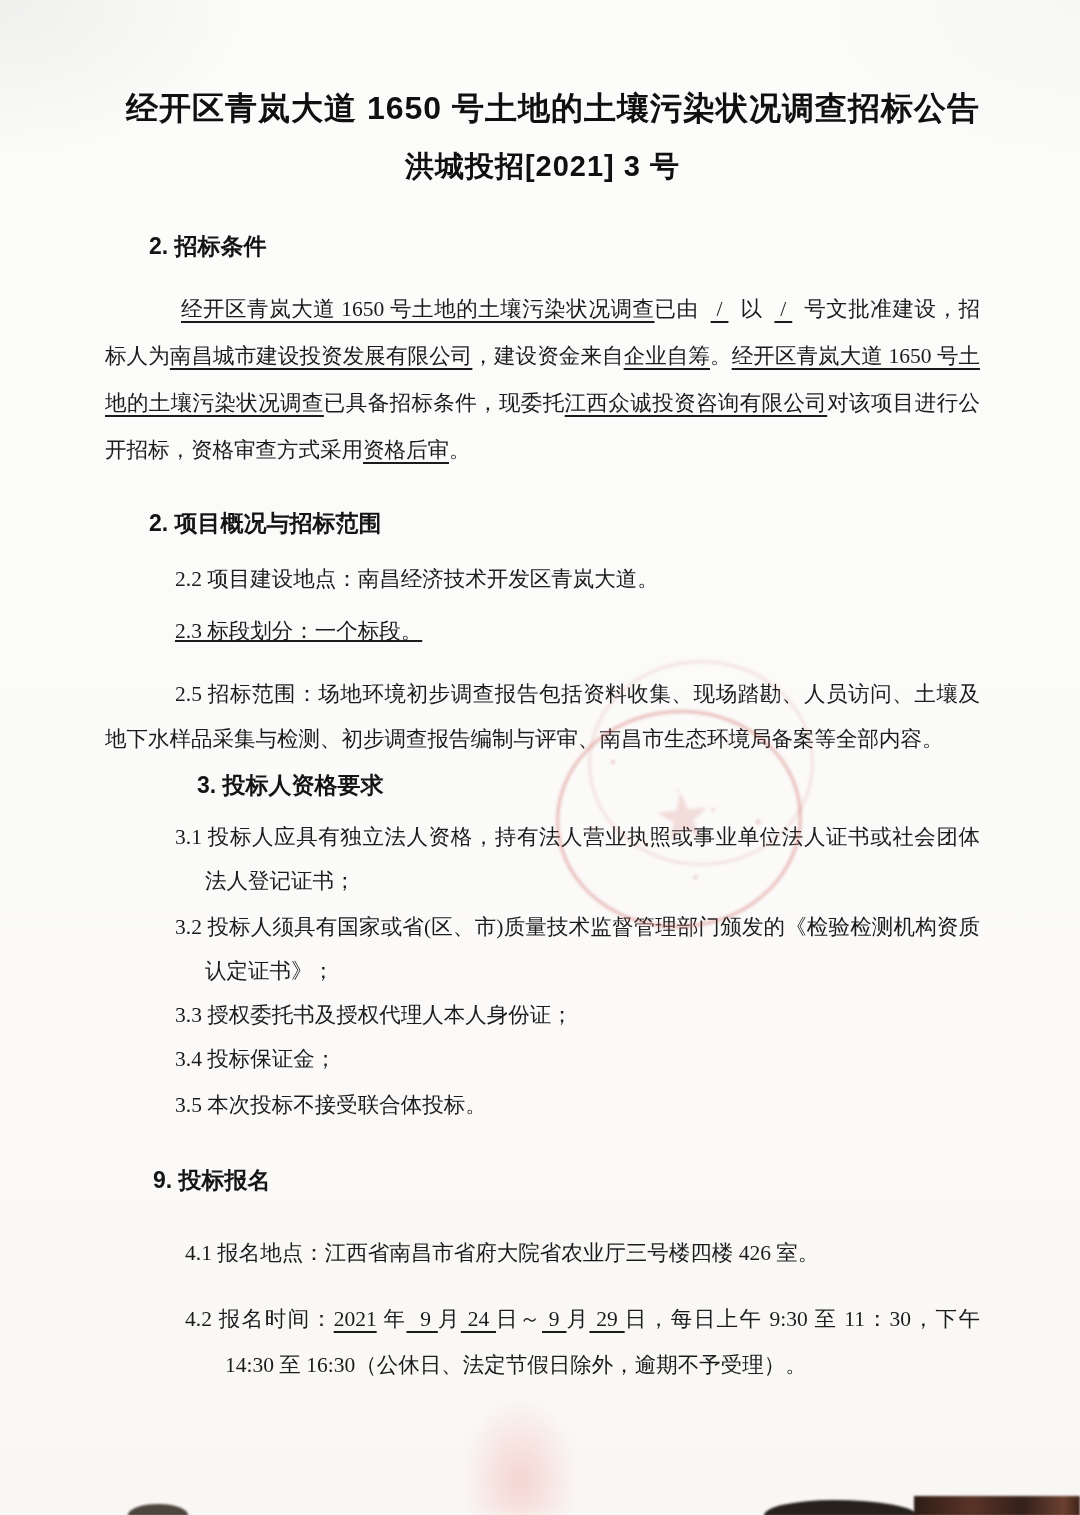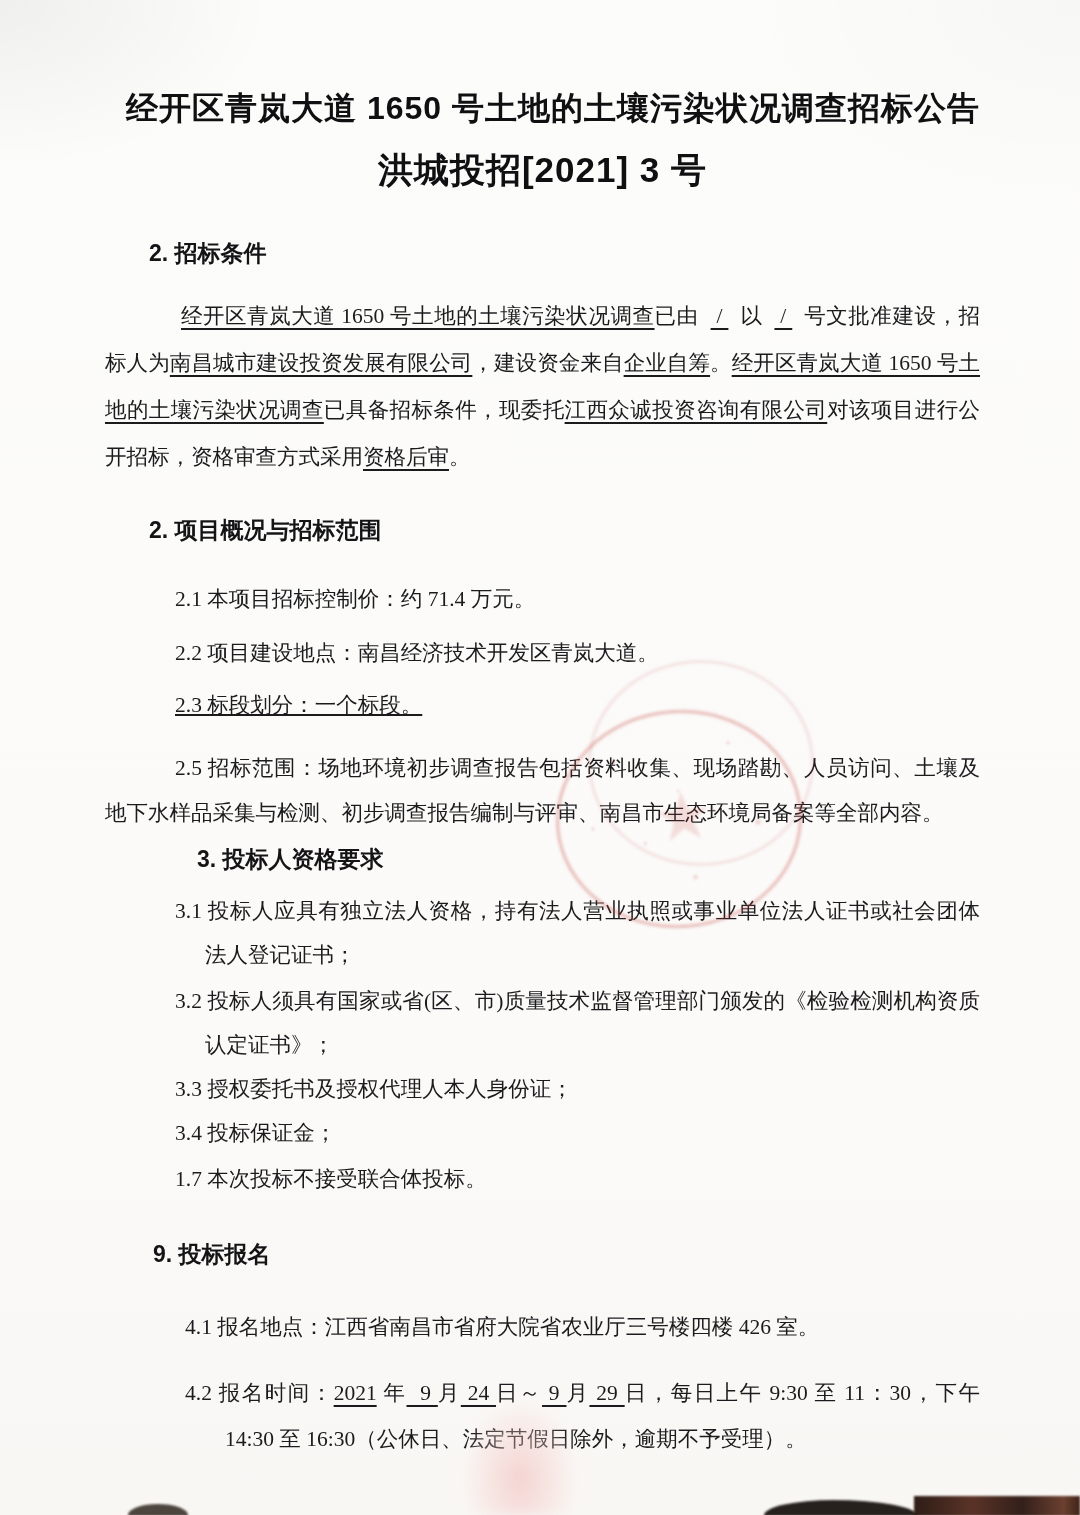--- a/index.html
+++ b/index.html
@@ -25,21 +25,21 @@
     font-weight: bold;
     font-size: 32px;
     letter-spacing: 1px;
     color: #101012;
   }
   .title-line2 {
     margin-top: 16px;
     text-align: center;
     font-family: "Liberation Sans", "DejaVu Sans", sans-serif;
     font-weight: bold;
-    font-size: 35px;
+    font-size: 29px;
     letter-spacing: 1px;
     color: #101012;
   }
 
   .h {
     font-family: "Liberation Sans", "DejaVu Sans", sans-serif;
     font-weight: bold;
     font-size: 23px;
     color: #141416;
   }
@@ -151,31 +151,30 @@
   <div class="content">
 
     <div class="title-line1">经开区青岚大道 1650 号土地的土壤污染状况调查招标公告</div>
     <div class="title-line2">洪城投招[2021] 3 号</div>
 
     <div class="h h1">2. 招标条件</div>
 
     <div class="para"><span class="u">经开区青岚大道 1650 号土地的土壤污染状况调查</span><span>已由</span><span class="u blank"> / </span><span>以</span><span class="u blank"> / </span><span>号文批准建设，招标人为</span><span class="u">南昌城市建设投资发展有限公司</span><span>，建设资金来自</span><span class="u">企业自筹</span><span>。</span><span class="u">经开区青岚大道 1650 号土地的土壤污染状况调查</span><span>已具备招标条件，现委托</span><span class="u">江西众诚投资咨询有限公司</span><span>对该项目进行公开招标，资格审查方式采用</span><span class="u">资格后审</span><span>。</span></div>
 
     <div class="h h2">2. 项目概况与招标范围</div>
-    <div class="it i21">2.1 本项目招标控制价：约 71.4 万元。</div>
     <div class="it i22">2.2 项目建设地点：南昌经济技术开发区青岚大道。</div>
     <div class="it i23">2.3 标段划分：一个标段。</div>
     <div class="it i25">2.5 招标范围：场地环境初步调查报告包括资料收集、现场踏勘、人员访问、土壤及地下水样品采集与检测、初步调查报告编制与评审、南昌市生态环境局备案等全部内容。</div>
 
     <div class="h h3">3. 投标人资格要求</div>
     <div class="it s3item i31">3.1 投标人应具有独立法人资格，持有法人营业执照或事业单位法人证书或社会团体法人登记证书；</div>
     <div class="it s3item i32">3.2 投标人须具有国家或省(区、市)质量技术监督管理部门颁发的《检验检测机构资质认定证书》；</div>
     <div class="it s3item i33">3.3 授权委托书及授权代理人本人身份证；</div>
     <div class="it s3item i34">3.4 投标保证金；</div>
-    <div class="it s3item i35">1.7 本次投标不接受联合体投标。</div>
+    <div class="it s3item i35">3.5 本次投标不接受联合体投标。</div>
 
     <div class="h h4">9. 投标报名</div>
     <div class="it s4item i41">4.1 报名地点：江西省南昌市省府大院省农业厅三号楼四楼 426 室。</div>
     <div class="it s4item i42"><span>4.2 报名时间：</span><span class="u">2021</span><span> 年</span><span class="u">  9 </span><span>月</span><span class="u"> 24 </span><span>日～</span><span class="u"> 9 </span><span>月</span><span class="u"> 29 </span><span>日，每日上午 9:30 至 11：30，下午 14:30 至 16:30（公休日、法定节假日除外，逾期不予受理）。</span></div>
 
   </div>
 
   <div class="stamp">
     <div class="ring2"></div>
     <div class="ring"></div>

